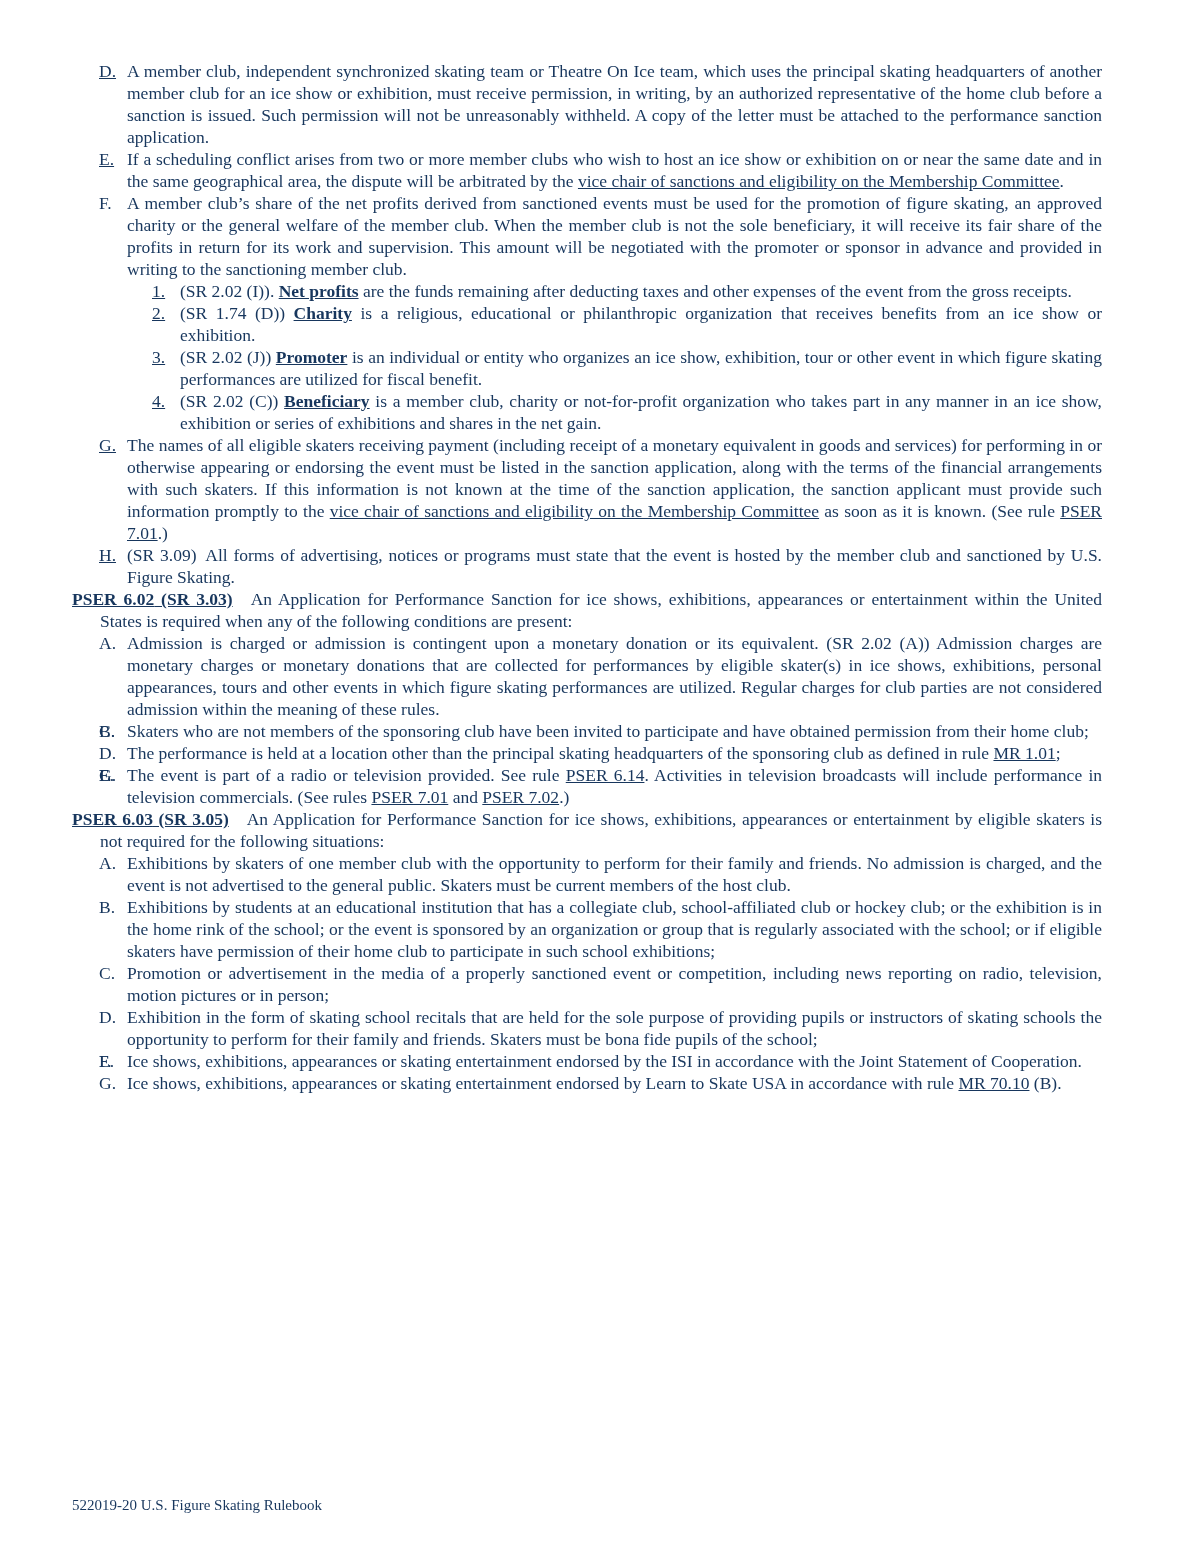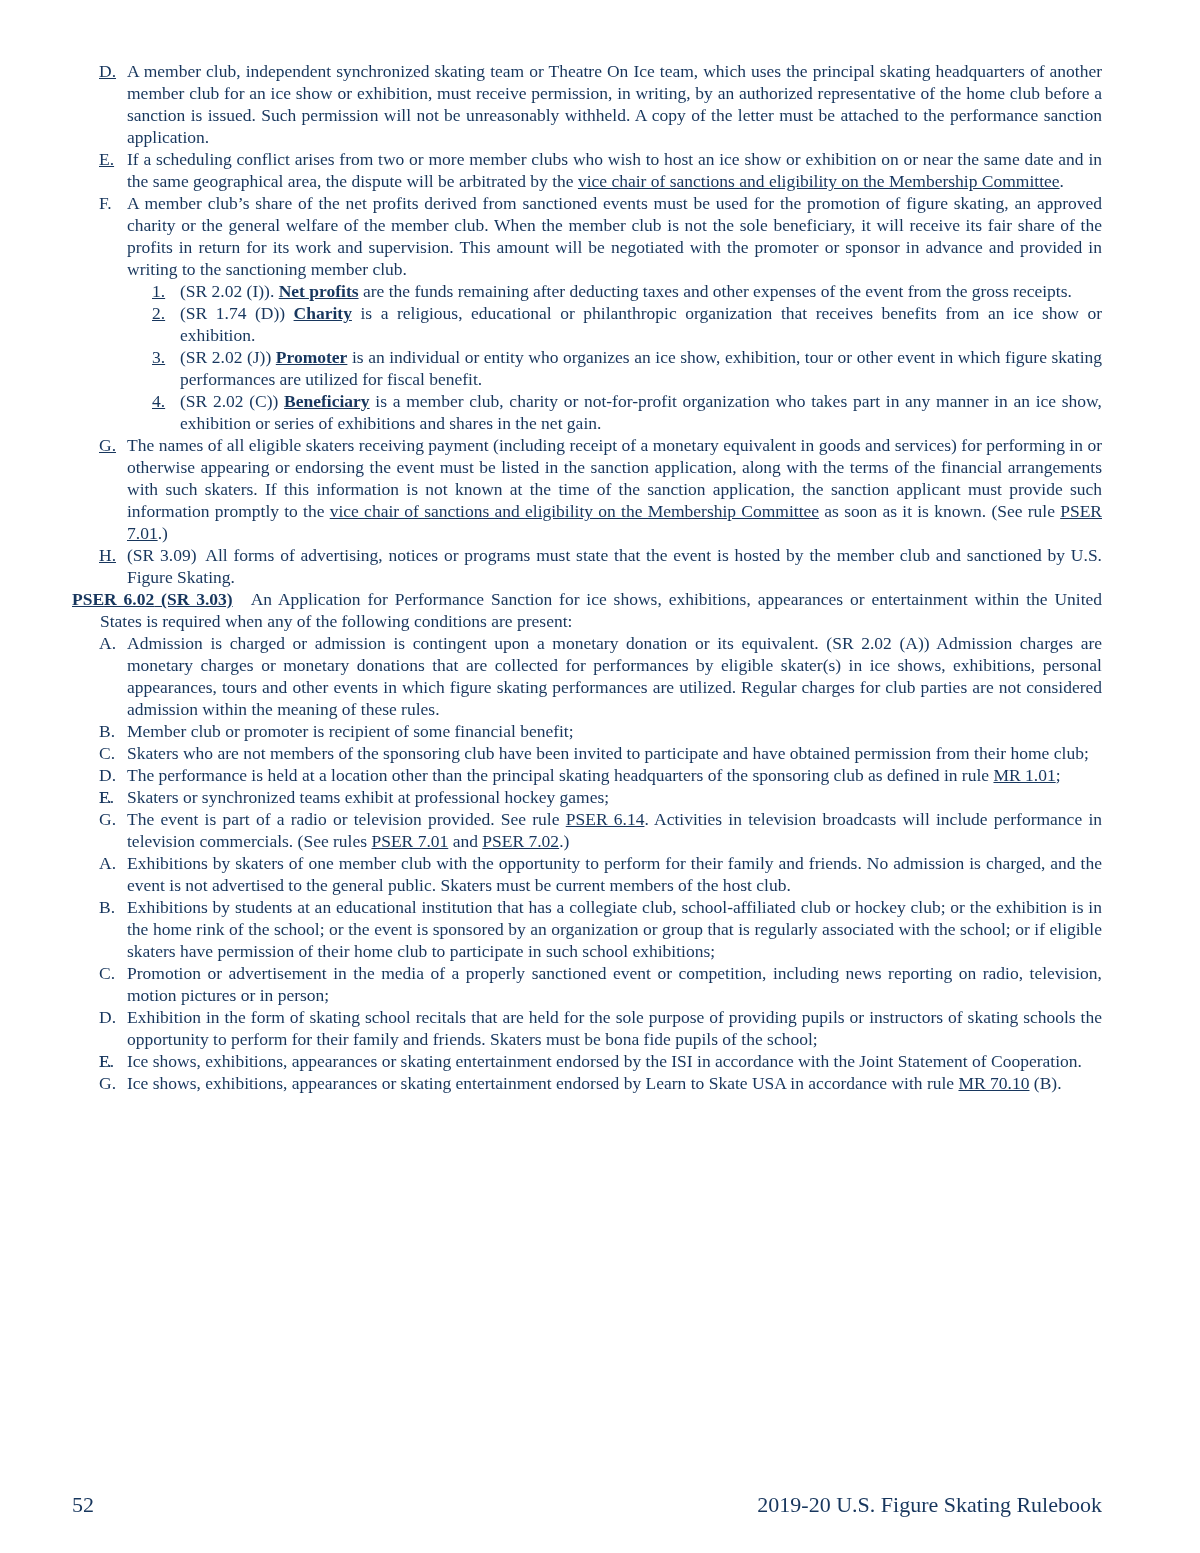--- a/index.html
+++ b/index.html
@@ -36,49 +36,49 @@
   .block.indent-2 { padding-left: 108px; }
   .block.indent-2 > .label { position: absolute; left: 80px; top: 0; }
   .b { font-weight: bold; text-decoration: underline; }
   .u { text-decoration: underline; }
   .tab { display: inline-block; width: 18px; text-indent: 0; }
   .footer {
     position: absolute;
     left: 72px;
     width: 1030px;
     top: 1494px;
-    font-size: 22px;
+    font-size: 15px;
     line-height: 22px;
     color: #17365d;
     display: flex;
-    justify-content: space-between;
   }
 </style>
 </head>
 <body>
 
 <div class="page">
   <div class="content" style="color: rgb(23, 54, 93);">
       <div class="block indent-1"><span class="label u">D.</span><span>A member club, independent synchronized skating team or Theatre On Ice team, which uses the principal skating headquarters of another member club for an ice show or exhibition, must receive permission, in writing, by an authorized representative of the home club before a sanction is issued. Such permission will not be unreasonably withheld. A copy of the letter must be attached to the performance sanction application.</span></div>
       <div class="block indent-1"><span class="label u">E.</span><span>If a scheduling conflict arises from two or more member clubs who wish to host an ice show or exhibition on or near the same date and in the same geographical area, the dispute will be arbitrated by the </span><span class="u">vice chair of sanctions and eligibility on the Membership Committee</span><span>.</span></div>
       <div class="block indent-1"><span class="label">F.</span><span>A member club’s share of the net profits derived from sanctioned events must be used for the promotion of figure skating, an approved charity or the general welfare of the member club. When the member club is not the sole beneficiary, it will receive its fair share of the profits in return for its work and supervision. This amount will be negotiated with the promoter or sponsor in advance and provided in writing to the sanctioning member club.</span></div>
       <div class="block indent-2"><span class="label u">1.</span><span>(SR 2.02 (I)). </span><span class="b">Net profits</span><span> are the funds remaining after deducting taxes and other expenses of the event from the gross receipts.</span></div>
       <div class="block indent-2"><span class="label u">2.</span><span>(SR 1.74 (D)) </span><span class="b">Charity</span><span> is a religious, educational or philanthropic organization that receives benefits from an ice show or exhibition.</span></div>
       <div class="block indent-2"><span class="label u">3.</span><span>(SR 2.02 (J)) </span><span class="b">Promoter</span><span> is an individual or entity who organizes an ice show, exhibition, tour or other event in which figure skating performances are utilized for fiscal benefit.</span></div>
       <div class="block indent-2"><span class="label u">4.</span><span>(SR 2.02 (C)) </span><span class="b">Beneficiary</span><span> is a member club, charity or not-for-profit organization who takes part in any manner in an ice show, exhibition or series of exhibitions and shares in the net gain.</span></div>
       <div class="block indent-1"><span class="label u">G.</span><span>The names of all eligible skaters receiving payment (including receipt of a monetary equivalent in goods and services) for performing in or otherwise appearing or endorsing the event must be listed in the sanction application, along with the terms of the financial arrangements with such skaters. If this information is not known at the time of the sanction application, the sanction applicant must provide such information promptly to the </span><span class="u">vice chair of sanctions and eligibility on the Membership Committee</span><span> as soon as it is known. (See rule </span><span class="u">PSER 7.01</span><span>.)</span></div>
       <div class="block indent-1"><span class="label u">H.</span><span>(SR 3.09) All forms of advertising, notices or programs must state that the event is hosted by the member club and sanctioned by U.S. Figure Skating.</span></div>
       <div class="block rule"><span class="b u">PSER 6.02</span><span class="b"> (SR 3.03)</span><span class="tab"></span><span>An Application for Performance Sanction for ice shows, exhibitions, appearances or entertainment within the United States is required when any of the following conditions are present:</span></div>
       <div class="block indent-1"><span class="label">A.</span><span>Admission is charged or admission is contingent upon a monetary donation or its equivalent. (SR 2.02 (A)) Admission charges are monetary charges or monetary donations that are collected for performances by eligible skater(s) in ice shows, exhibitions, personal appearances, tours and other events in which figure skating performances are utilized. Regular charges for club parties are not considered admission within the meaning of these rules.</span></div>
-      <div class="block indent-1"><span class="label">B.</span><span>Member club or promoter is recipient of some financial benefit;</span></div>
+      <div class="block indent-1"><span class="label">B.</span></div>
       <div class="block indent-1"><span class="label">C.</span><span>Skaters who are not members of the sponsoring club have been invited to participate and have obtained permission from their home club;</span></div>
       <div class="block indent-1"><span class="label">D.</span><span>The performance is held at a location other than the principal skating headquarters of the sponsoring club as defined in rule </span><span class="u">MR 1.01</span><span>;</span></div>
       <div class="block indent-1"><span class="label">E.</span></div>
-      <div class="block indent-1"><span class="label">F.</span><span>Skaters or synchronized teams exhibit at professional hockey games;</span></div>
+      <div class="block indent-1"><span class="label">F.</span></div>
       <div class="block indent-1"><span class="label">G.</span><span>The event is part of a radio or television provided. See rule </span><span class="u">PSER 6.14</span><span>. Activities in television broadcasts will include performance in television commercials. (See rules </span><span class="u">PSER 7.01</span><span> and </span><span class="u">PSER 7.02</span><span>.)</span></div>
+      <div class="block rule"><span class="b u">PSER 6.03</span><span class="b"> (SR 3.05)</span><span class="tab"></span><span>An Application for Performance Sanction for ice shows, exhibitions, appearances or entertainment by eligible skaters is not required for the following situations:</span></div>
       <div class="block indent-1"><span class="label">A.</span><span>Exhibitions by skaters of one member club with the opportunity to perform for their family and friends. No admission is charged, and the event is not advertised to the general public. Skaters must be current members of the host club.</span></div>
       <div class="block indent-1"><span class="label">B.</span><span>Exhibitions by students at an educational institution that has a collegiate club, school-affiliated club or hockey club; or the exhibition is in the home rink of the school; or the event is sponsored by an organization or group that is regularly associated with the school; or if eligible skaters have permission of their home club to participate in such school exhibitions;</span></div>
       <div class="block indent-1"><span class="label">C.</span><span>Promotion or advertisement in the media of a properly sanctioned event or competition, including news reporting on radio, television, motion pictures or in person;</span></div>
       <div class="block indent-1"><span class="label">D.</span><span>Exhibition in the form of skating school recitals that are held for the sole purpose of providing pupils or instructors of skating schools the opportunity to perform for their family and friends. Skaters must be bona fide pupils of the school;</span></div>
       <div class="block indent-1"><span class="label">E.</span></div>
       <div class="block indent-1"><span class="label">F.</span><span>Ice shows, exhibitions, appearances or skating entertainment endorsed by the ISI in accordance with the Joint Statement of Cooperation.</span></div>
       <div class="block indent-1"><span class="label">G.</span><span>Ice shows, exhibitions, appearances or skating entertainment endorsed by Learn to Skate USA in accordance with rule </span><span class="u">MR 70.10</span><span> (B).</span></div>
     </div>
   <div class="footer">
     <span>52</span>

